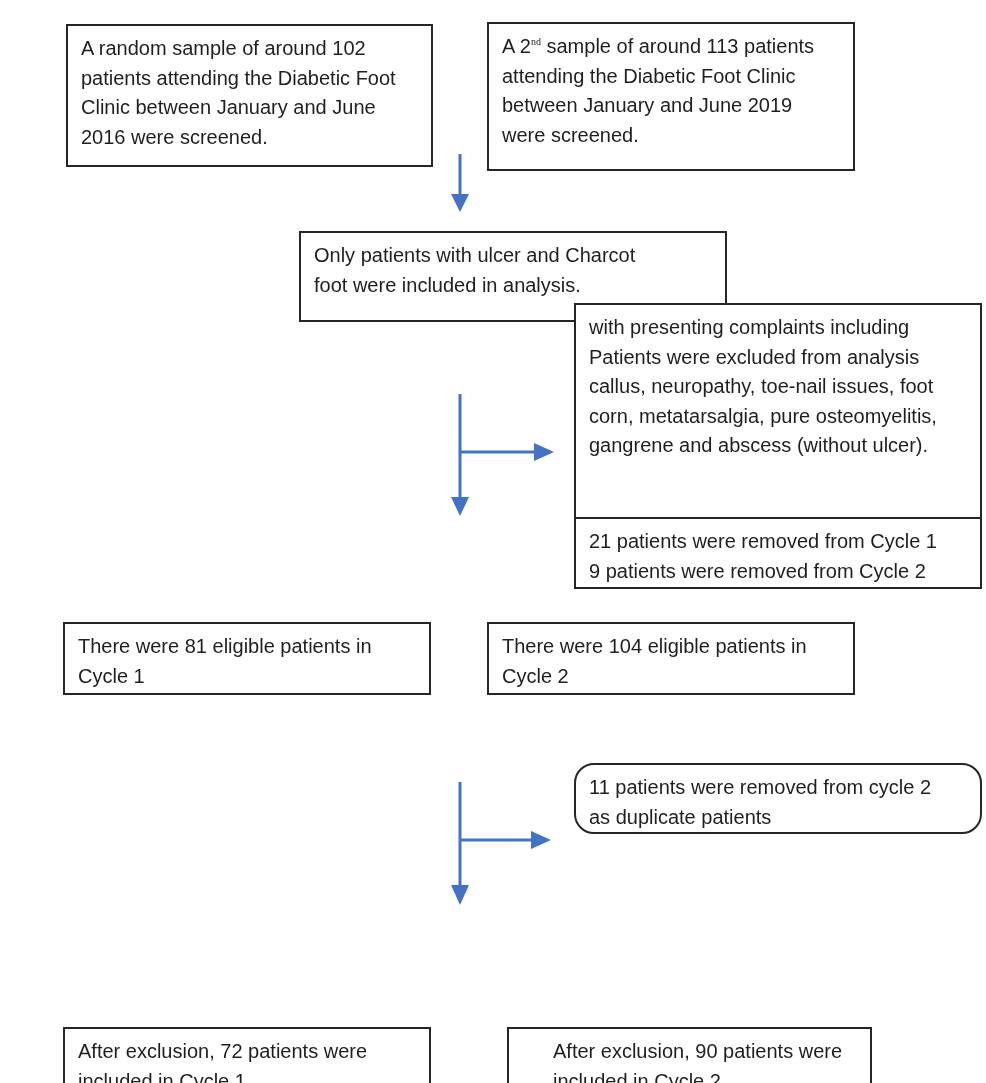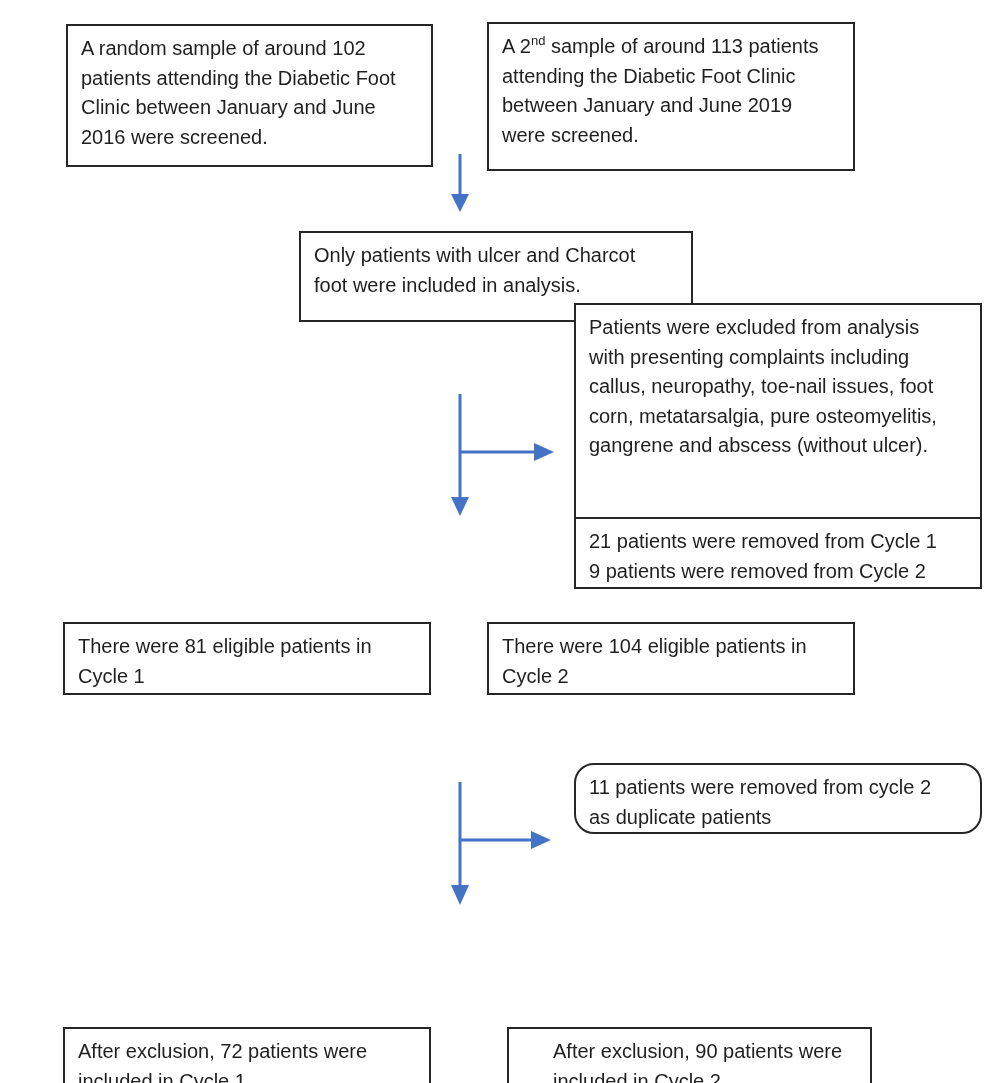--- a/index.html
+++ b/index.html
@@ -24,23 +24,24 @@
     position: absolute;
     background: var(--bg-color);
     border: 2px solid var(--border-color);
     font-size: 20px;
     line-height: 29.5px;
     padding: 8px 13px 6px 13px;
     white-space: nowrap;
   }
   .box .line { white-space: nowrap; }
   sup.ord {
-    font-size: 13px;
+    font-size: 10px;
     line-height: 0;
     vertical-align: super;
+    font-family: Liberation Serif, serif;
   }
   svg.arrows {
     position: absolute;
     left: 0; top: 0;
     width: 986px; height: 1083px;
     pointer-events: none;
   }
   .arrow-line {
     stroke: var(--arrow-color);
     stroke-width: 3;
@@ -60,28 +61,28 @@
     <div class="line">2016 were screened.</div>
   </div>
 
   <div class="box" style="left:487px; top:3px; width:368px; height:149px;">
     <div class="line"><span>A 2</span><sup class="ord">nd</sup><span> sample of around 113 patients</span></div>
     <div class="line">attending the Diabetic Foot Clinic</div>
     <div class="line">between January and June 2019</div>
     <div class="line">were screened.</div>
   </div>
 
-  <div class="box" style="left:299px; top:212px; width:394px; height:91px;">
+  <div class="box" style="left:299px; top:212px; width:428px; height:91px;">
     <div class="line">Only patients with ulcer and Charcot</div>
     <div class="line">foot were included in analysis.</div>
   </div>
 
   <div class="box" style="left:574px; top:284px; width:408px; height:216px;">
+    <div class="line">with presenting complaints including</div>
     <div class="line">Patients were excluded from analysis</div>
-    <div class="line">with presenting complaints including</div>
     <div class="line">callus, neuropathy, toe-nail issues, foot</div>
     <div class="line">corn, metatarsalgia, pure osteomyelitis,</div>
     <div class="line">gangrene and abscess (without ulcer).</div>
   </div>
 
   <div class="box" style="left:574px; top:498px; width:408px; height:72px;">
     <div class="line">21 patients were removed from Cycle 1</div>
     <div class="line">9 patients were removed from Cycle 2</div>
   </div>
 

